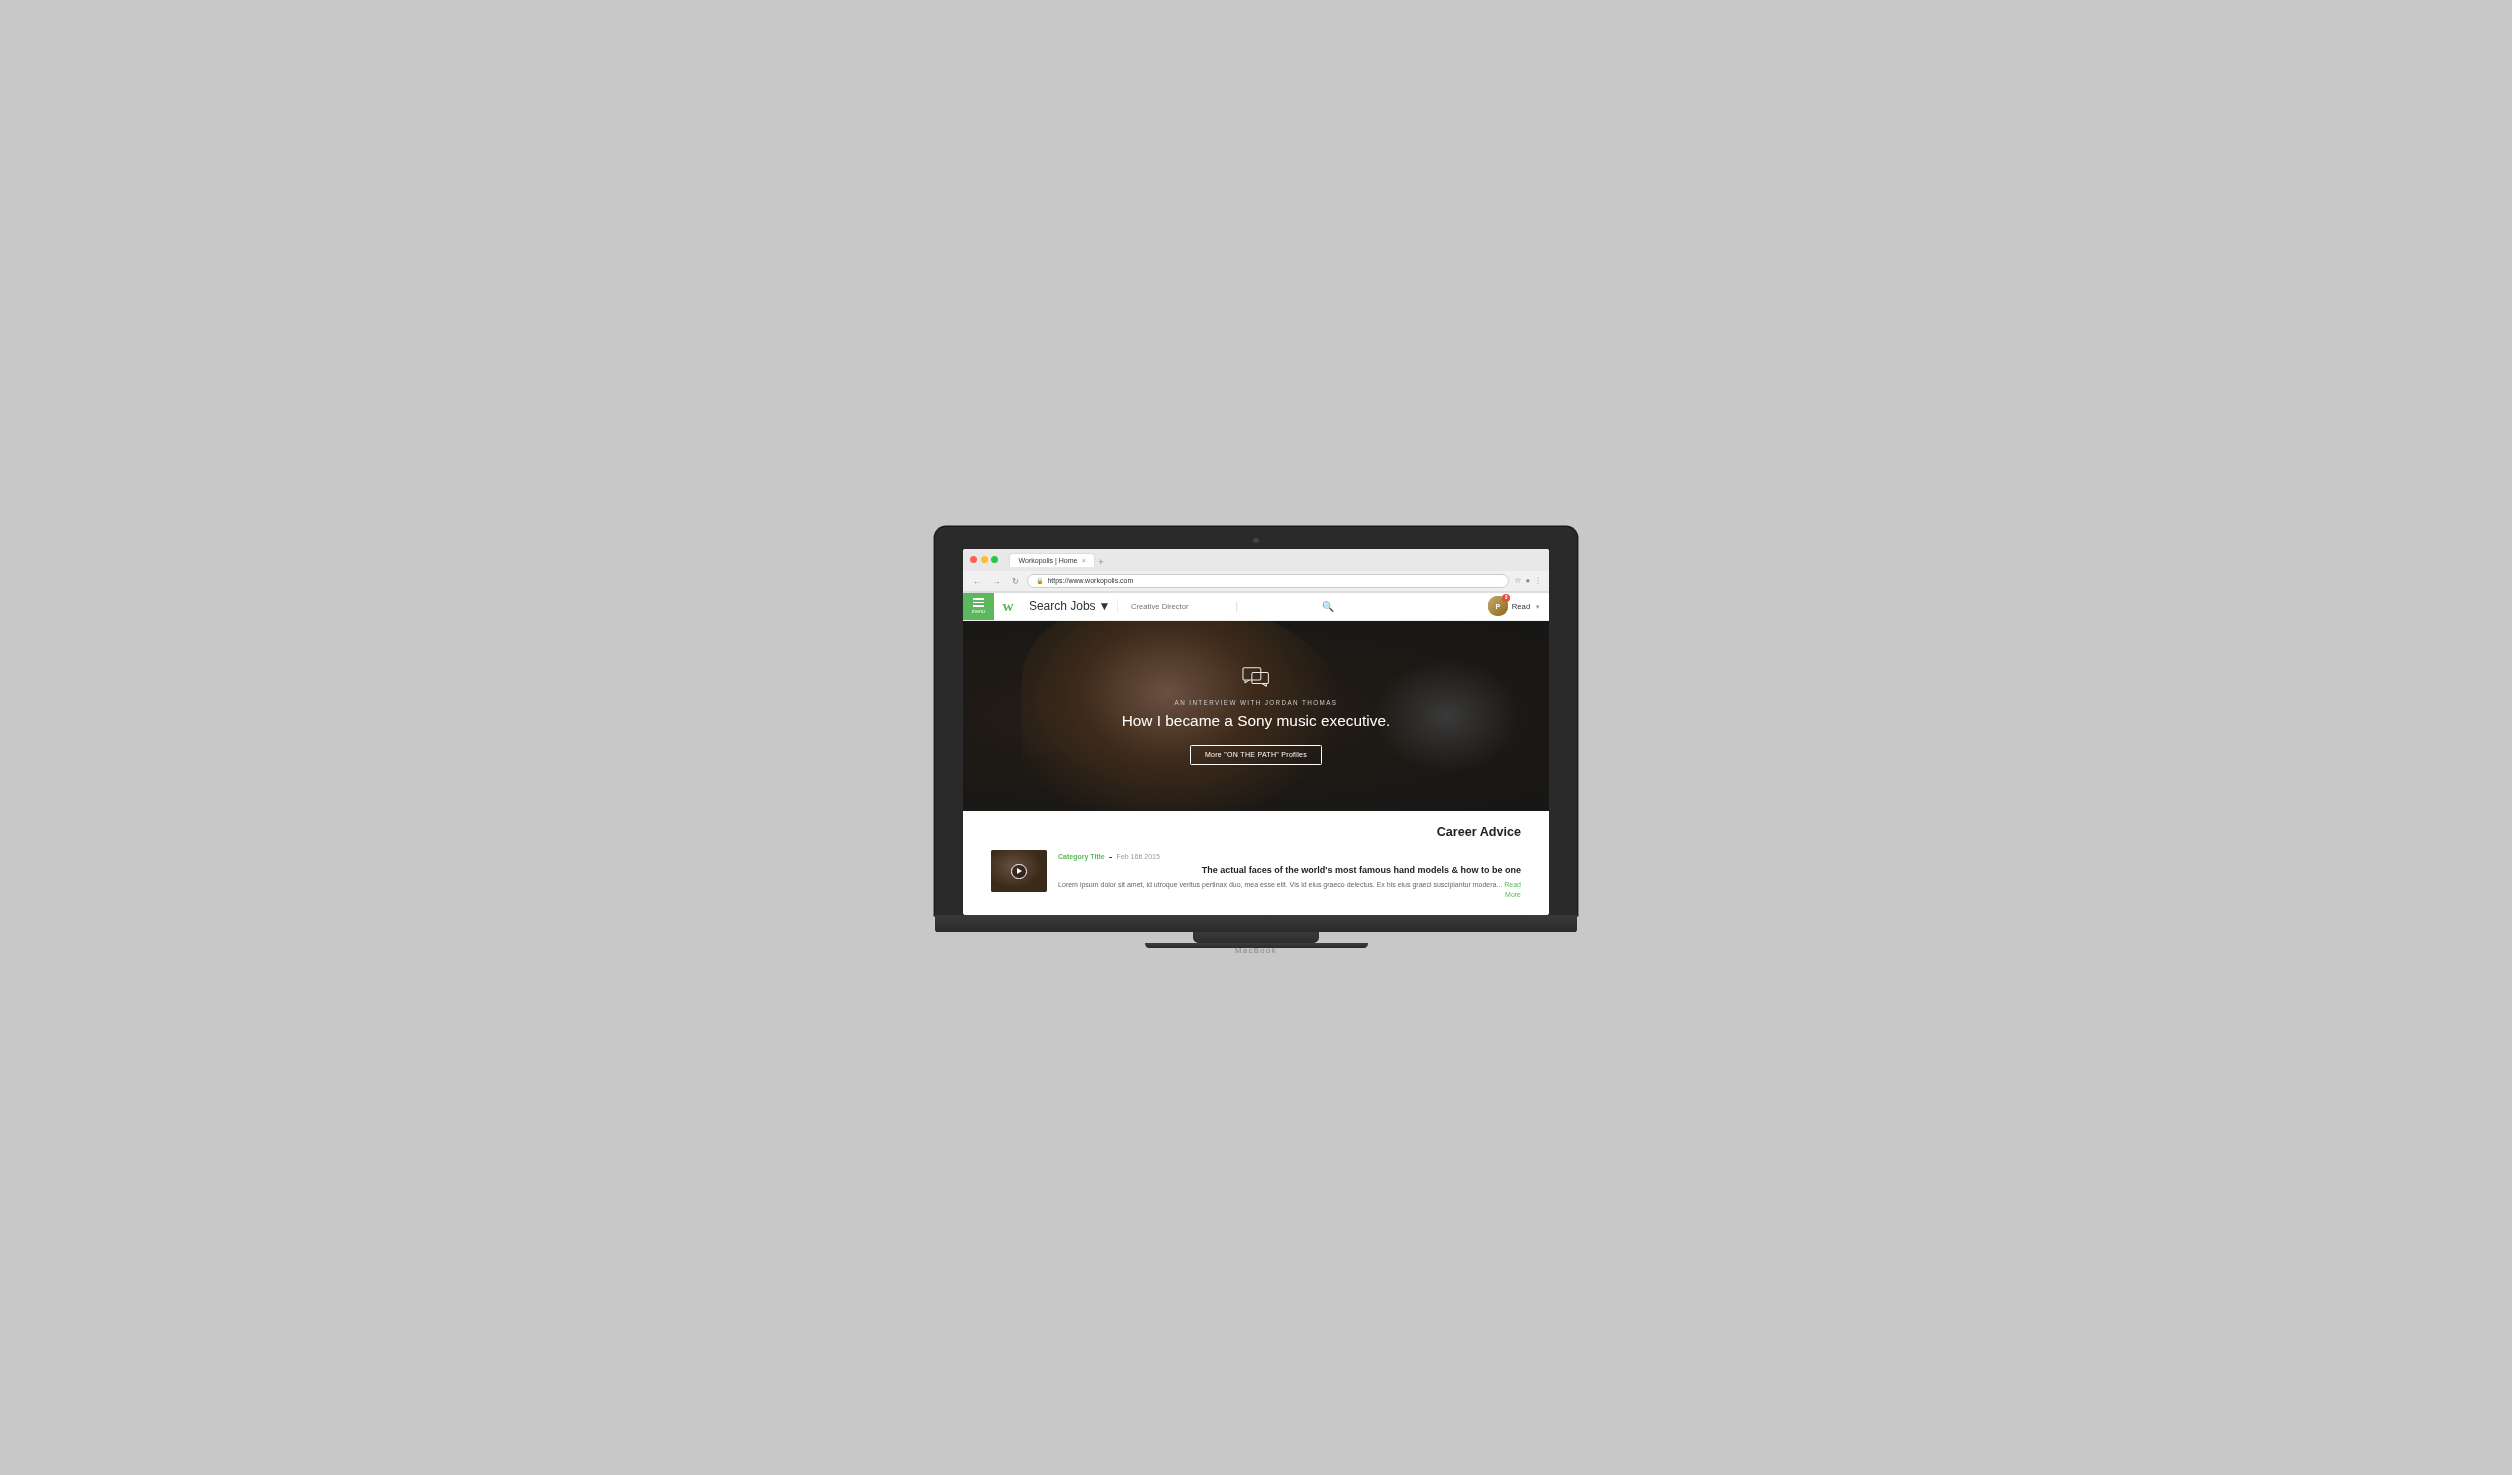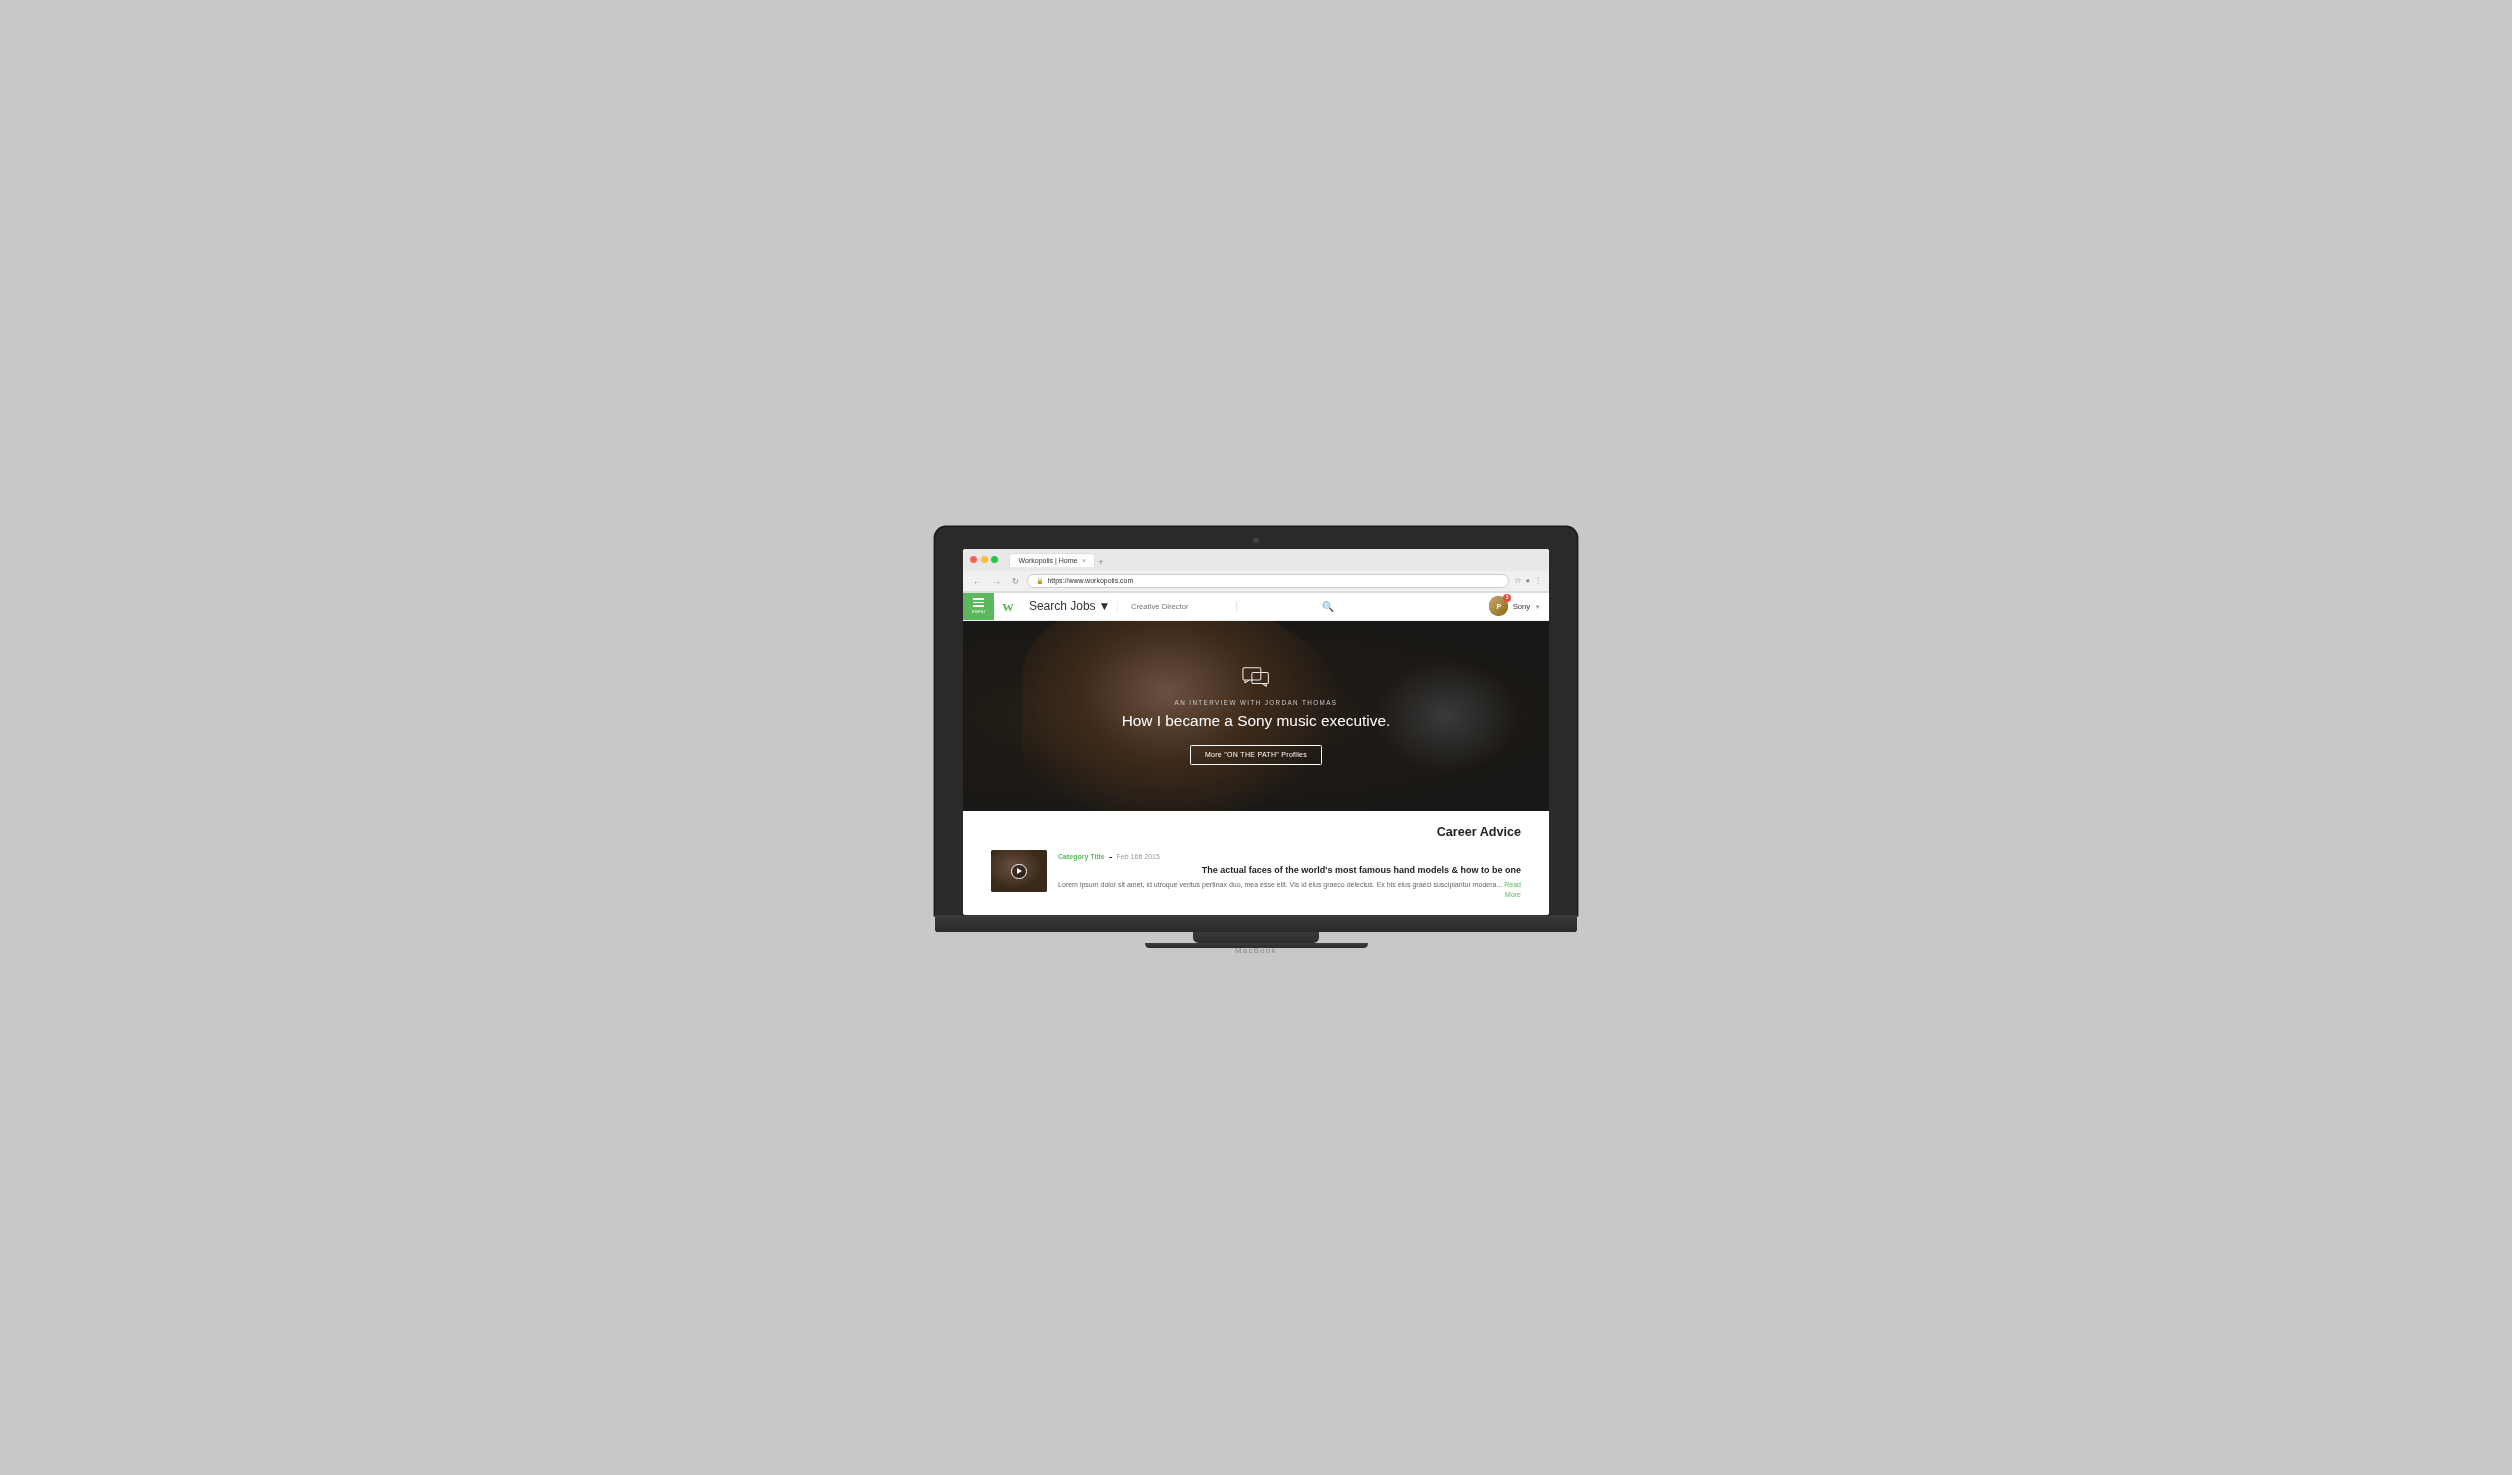--- a/index.html
+++ b/index.html
@@ -566,21 +566,21 @@
             <input class="search-input-loc" type="text" style="">
             <button class="search-btn">
               <span>🔍</span>
             </button>
           </div>
           <div class="nav-user">
             <div class="user-avatar">
               <div class="avatar-img">P</div>
               <div class="notification-badge">3</div>
             </div>
-            <span class="user-name">Sony</span>
+            <span class="user-name">Read</span>
             <span class="user-caret">▼</span>
           </div>
         </nav>
 
         <div class="hero">
           <div class="hero-bg"></div>
           <div class="hero-content">
             <div class="hero-icon">
               <svg class="chat-icon-svg" viewBox="0 0 40 32" fill="none" xmlns="http://www.w3.org/2000/svg">
                 <rect x="1" y="1" width="26" height="18" rx="2" stroke="white" stroke-width="1.5" fill="none"></rect>

